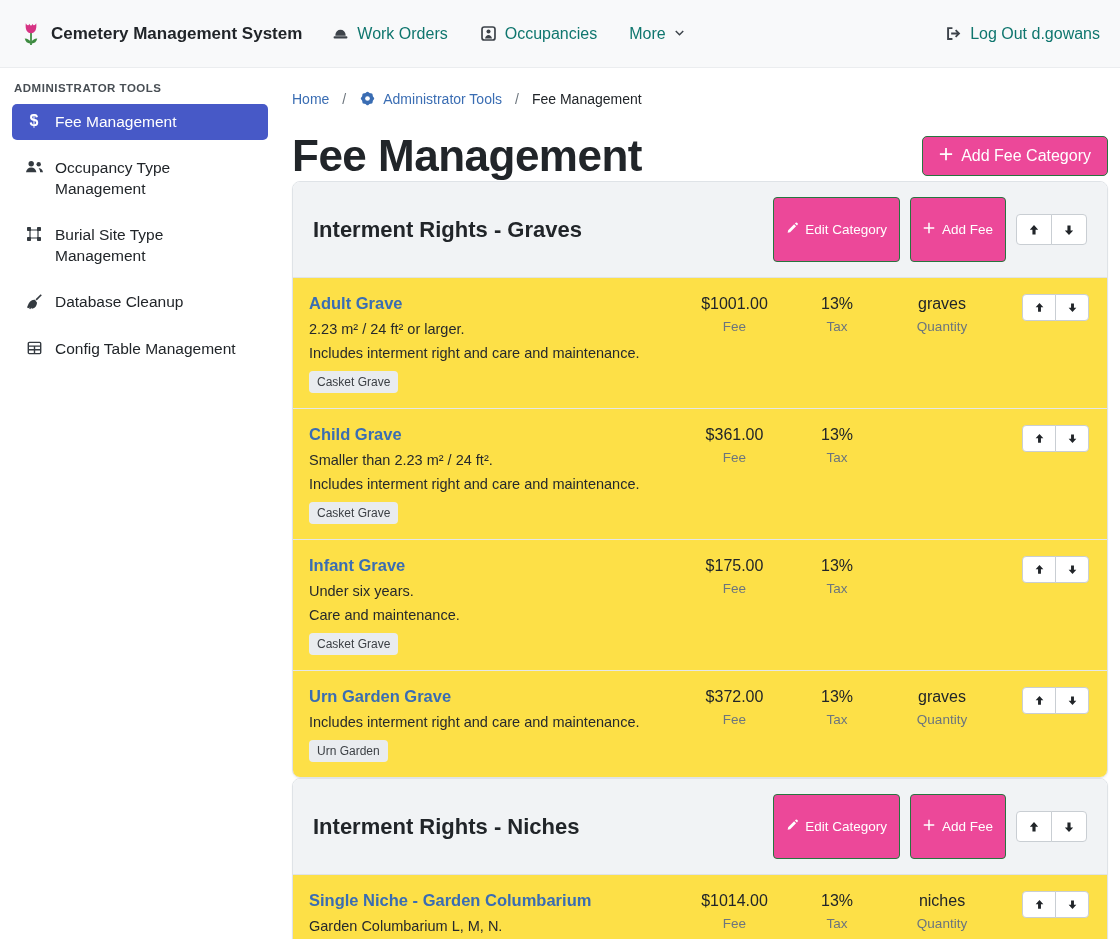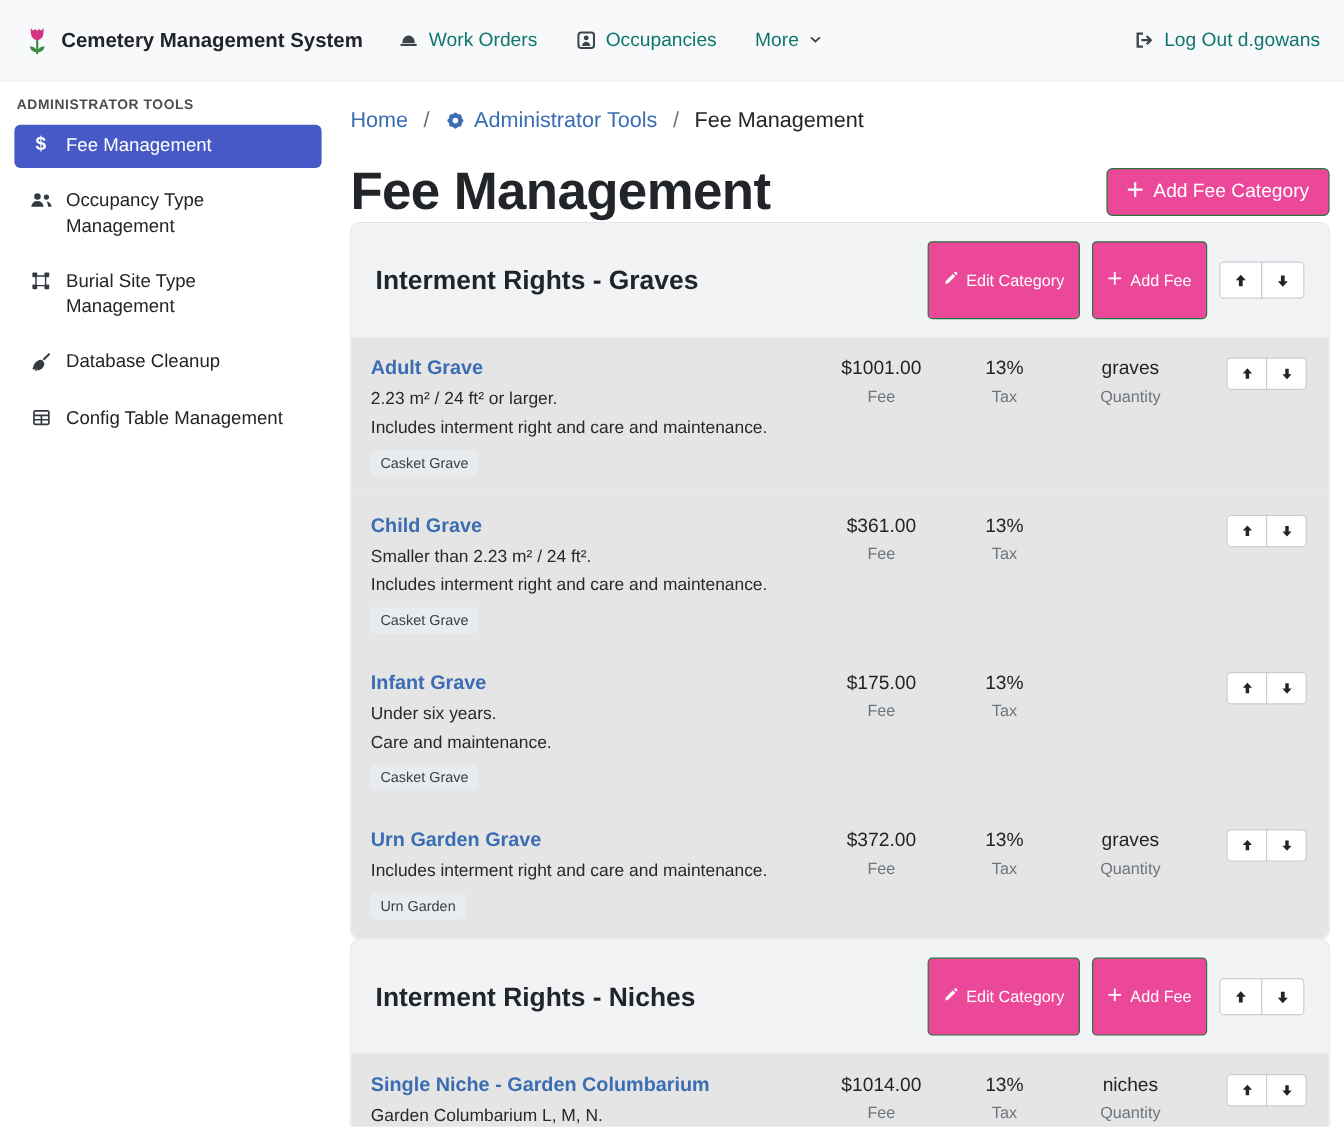--- a/index.html
+++ b/index.html
@@ -33,21 +33,21 @@
     color:#212529; font-size:15.5px; line-height:1.32;
   }
   .side-item .side-icon { width:20px; flex:none; display:inline-flex; justify-content:center; color:#343a40; margin-top:1px; }
   .side-item.active { background:#4759c7; color:#ffffff; }
   .side-item.active .side-icon { color:#ffffff; }
   .dollar-glyph { font-weight:bold; font-size:16px; line-height:1; margin-top:1px; }
 
   .main { flex:1; padding:22px 12px 0 12px; min-width:0; }
 
   
-  .breadcrumb { display:flex; align-items:center; gap:13px; font-size:18px; }
+  .breadcrumb { display:flex; align-items:center; gap:13px; font-size:14px; }
   .breadcrumb a { color:#3a6db3; }
   .crumb-admin { display:flex; align-items:center; gap:7px; }
   .crumb-sep { color:#6c757d; }
   .crumb-current { color:#212529; }
 
   
   .page-head { display:flex; align-items:center; justify-content:space-between; margin-top:24px; }
   .page-title { font-size:44px; font-weight:600; margin:0; letter-spacing:-.5px; }
 
   .btn-green {
@@ -73,21 +73,21 @@
   .btn-arrow {
     width:36px; height:31px; background:#fff; border:1px solid #c9ced3;
     display:inline-flex; align-items:center; justify-content:center; color:#212529; padding:0;
   }
   .btn-group .btn-arrow { margin-left:-1px; border-radius:0; }
   .btn-group .btn-arrow:first-child { margin-left:0; border-radius:4px 0 0 4px; }
   .btn-group .btn-arrow:last-child { border-radius:0 4px 4px 0; }
   .btn-arrow.small { width:34px; height:27px; }
 
   
-  .fee-row { display:flex; align-items:flex-start; padding:16px 18px 15px 16px; border-bottom:1px solid #e4e7ea; background:#e5e5e5; }
+  .fee-row { display:flex; align-items:flex-start; padding:16px 18px 15px 16px; border-bottom:1px solid #e4e7ea; background:#fde047; }
   .fee-row:last-child { border-bottom:none; }
   .fee-main { flex:1; min-width:0; padding-right:8px; }
   .fee-name { color:#3a6db3; font-weight:bold; font-size:16.5px; }
   .fee-desc { margin-top:8px; font-size:14.5px; color:#26292c; }
   .badge-wrap { margin-top:10px; }
   .badge {
     display:inline-block; background:#e9ecef; color:#3c4045;
     font-size:12px; padding:4px 8px; border-radius:4px;
   }
   .col { text-align:center; padding-top:1px; }

